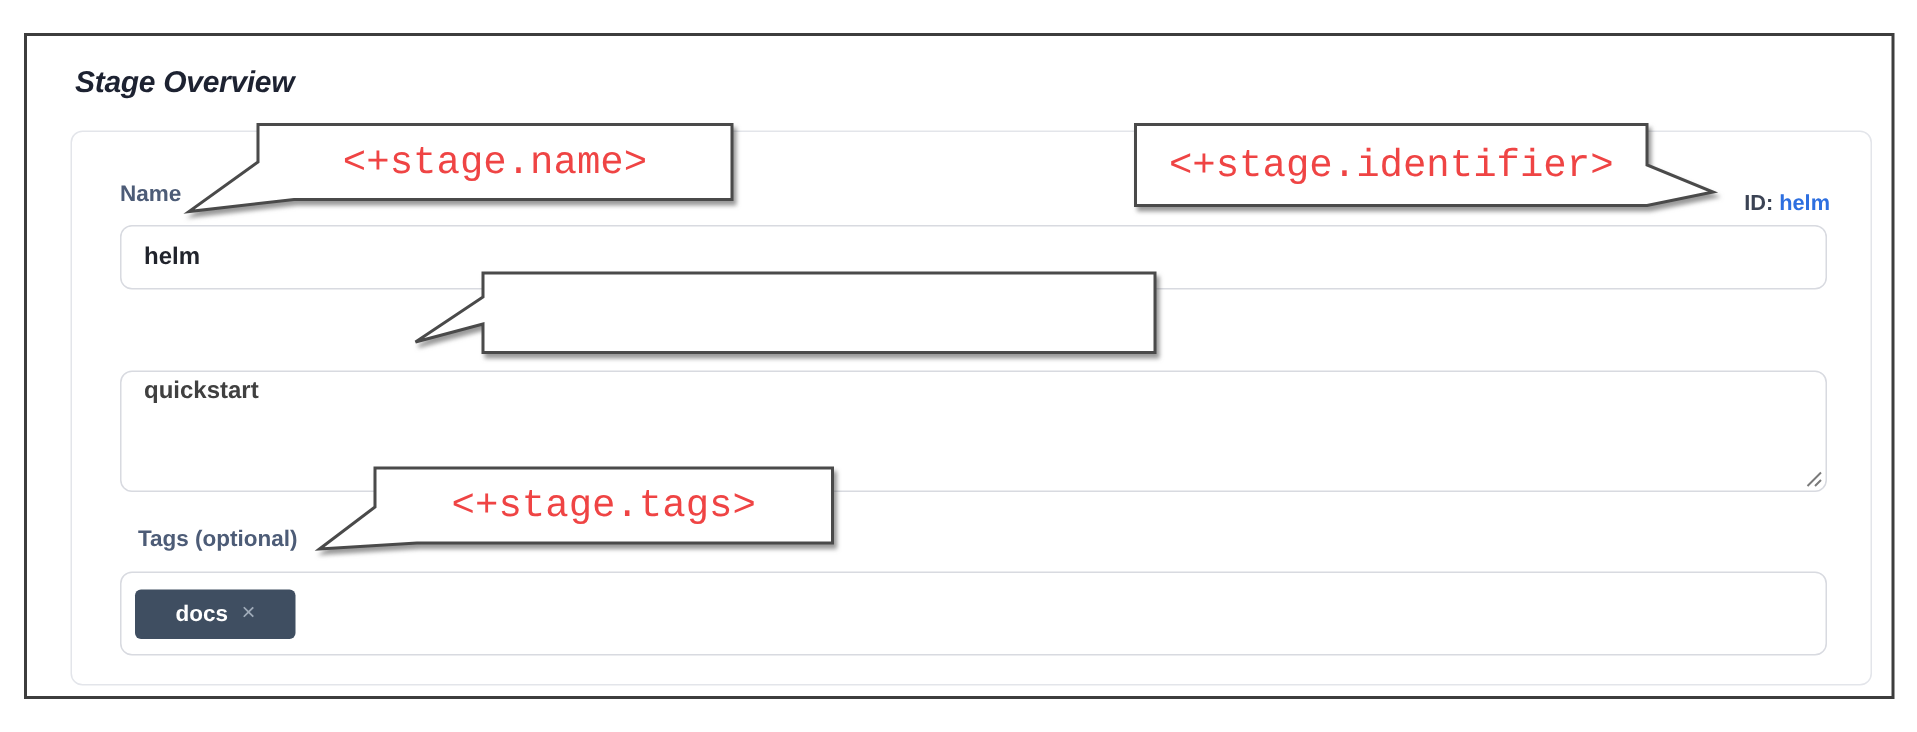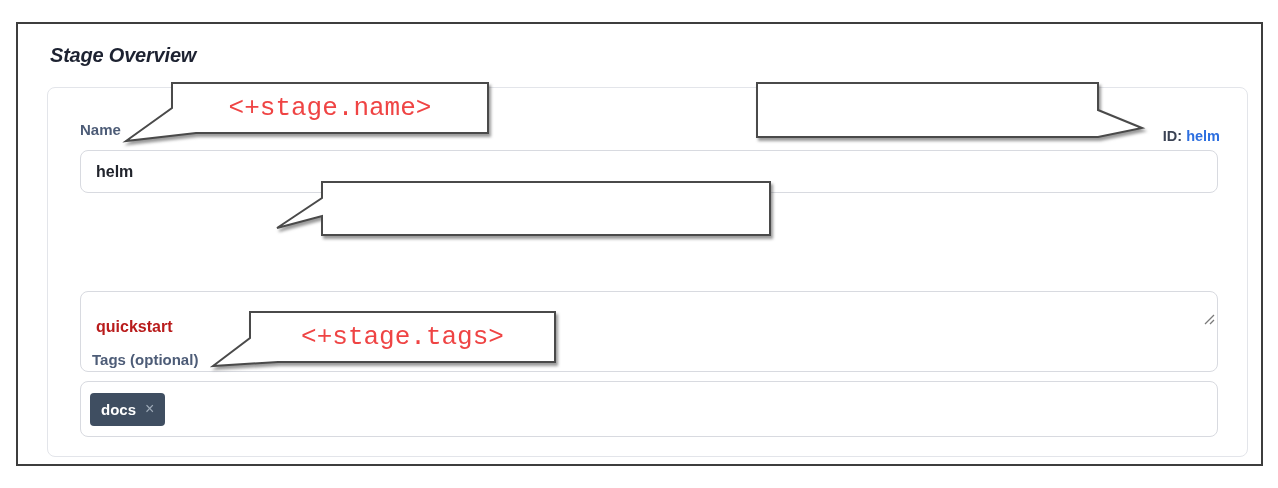--- a/index.html
+++ b/index.html
@@ -38,32 +38,32 @@
     border: 1px solid #d8dae0; border-radius: 8px; background: #fff;
     padding: 0 15px; font-family: "Liberation Sans", sans-serif;
     font-size: 16px; font-weight: 600; color: #21242c; outline: none;
   }
   .textarea-wrap {
     position: absolute; left: 80px; top: 247px; width: 1138px; height: 81px;
   }
   .description-input {
     width: 100%; height: 100%; resize: none; outline: none;
     border: 1px solid #d8dae0; border-radius: 8px; background: #fff;
-    padding: 26px 15px; font-family: "Liberation Sans", sans-serif;
-    font-size: 16px; font-weight: 600; color: #b91c1c; overflow: hidden; margin-top: 44px;
+    padding: 4px 15px; font-family: "Liberation Sans", sans-serif;
+    font-size: 16px; font-weight: 600; color: #404040; overflow: hidden;
   }
   .resize-grip { position: absolute; right: 3px; bottom: 3px; width: 12px; height: 12px; }
   .tags-input {
     position: absolute; left: 80px; top: 381px; width: 1138px; height: 56px;
     border: 1px solid #d8dae0; border-radius: 8px; background: #fff;
     display: flex; align-items: center; padding: 0 9px;
   }
   .tag-chip {
     display: inline-flex; align-items: center; height: 33px;
-    background: #3f4e61; border-radius: 4px; padding: 0 11px;
+    background: #3f4e61; border-radius: 4px; padding: 0 27px;
     font-size: 15px; font-weight: 700; color: #ffffff;
   }
   .tag-chip .chip-x {
     margin-left: 9px; color: #9fabb9; font-weight: 400; font-size: 16px;
     cursor: pointer; line-height: 1;
   }
   .overlay {
     position: absolute; left: 0; top: 0; z-index: 5; pointer-events: none;
   }
   .overlay path {
@@ -117,15 +117,16 @@
   </div>
 
   <svg class="overlay" width="1278" height="488" viewBox="0 0 1278 488">
     <path d="M172,83 H488 V133 H196 L126,141 L172,108 Z"></path>
     <path d="M757,83 H1098 V110 L1142,128 L1098,137 H757 Z"></path>
     <path d="M322,182 H770 V235 H322 V216 L277,228 L322,198 Z"></path>
     <path d="M250,312 H555 V362 H278 L213,366 L250,338 Z"></path>
   </svg>
 
   <div class="callout-text ann-name">&lt;+stage.name&gt;</div>
+  <div class="callout-text ann-identifier">&lt;+stage.identifier&gt;</div>
   <div class="callout-text ann-tags">&lt;+stage.tags&gt;</div>
 
 </div>
 
 </body></html>

